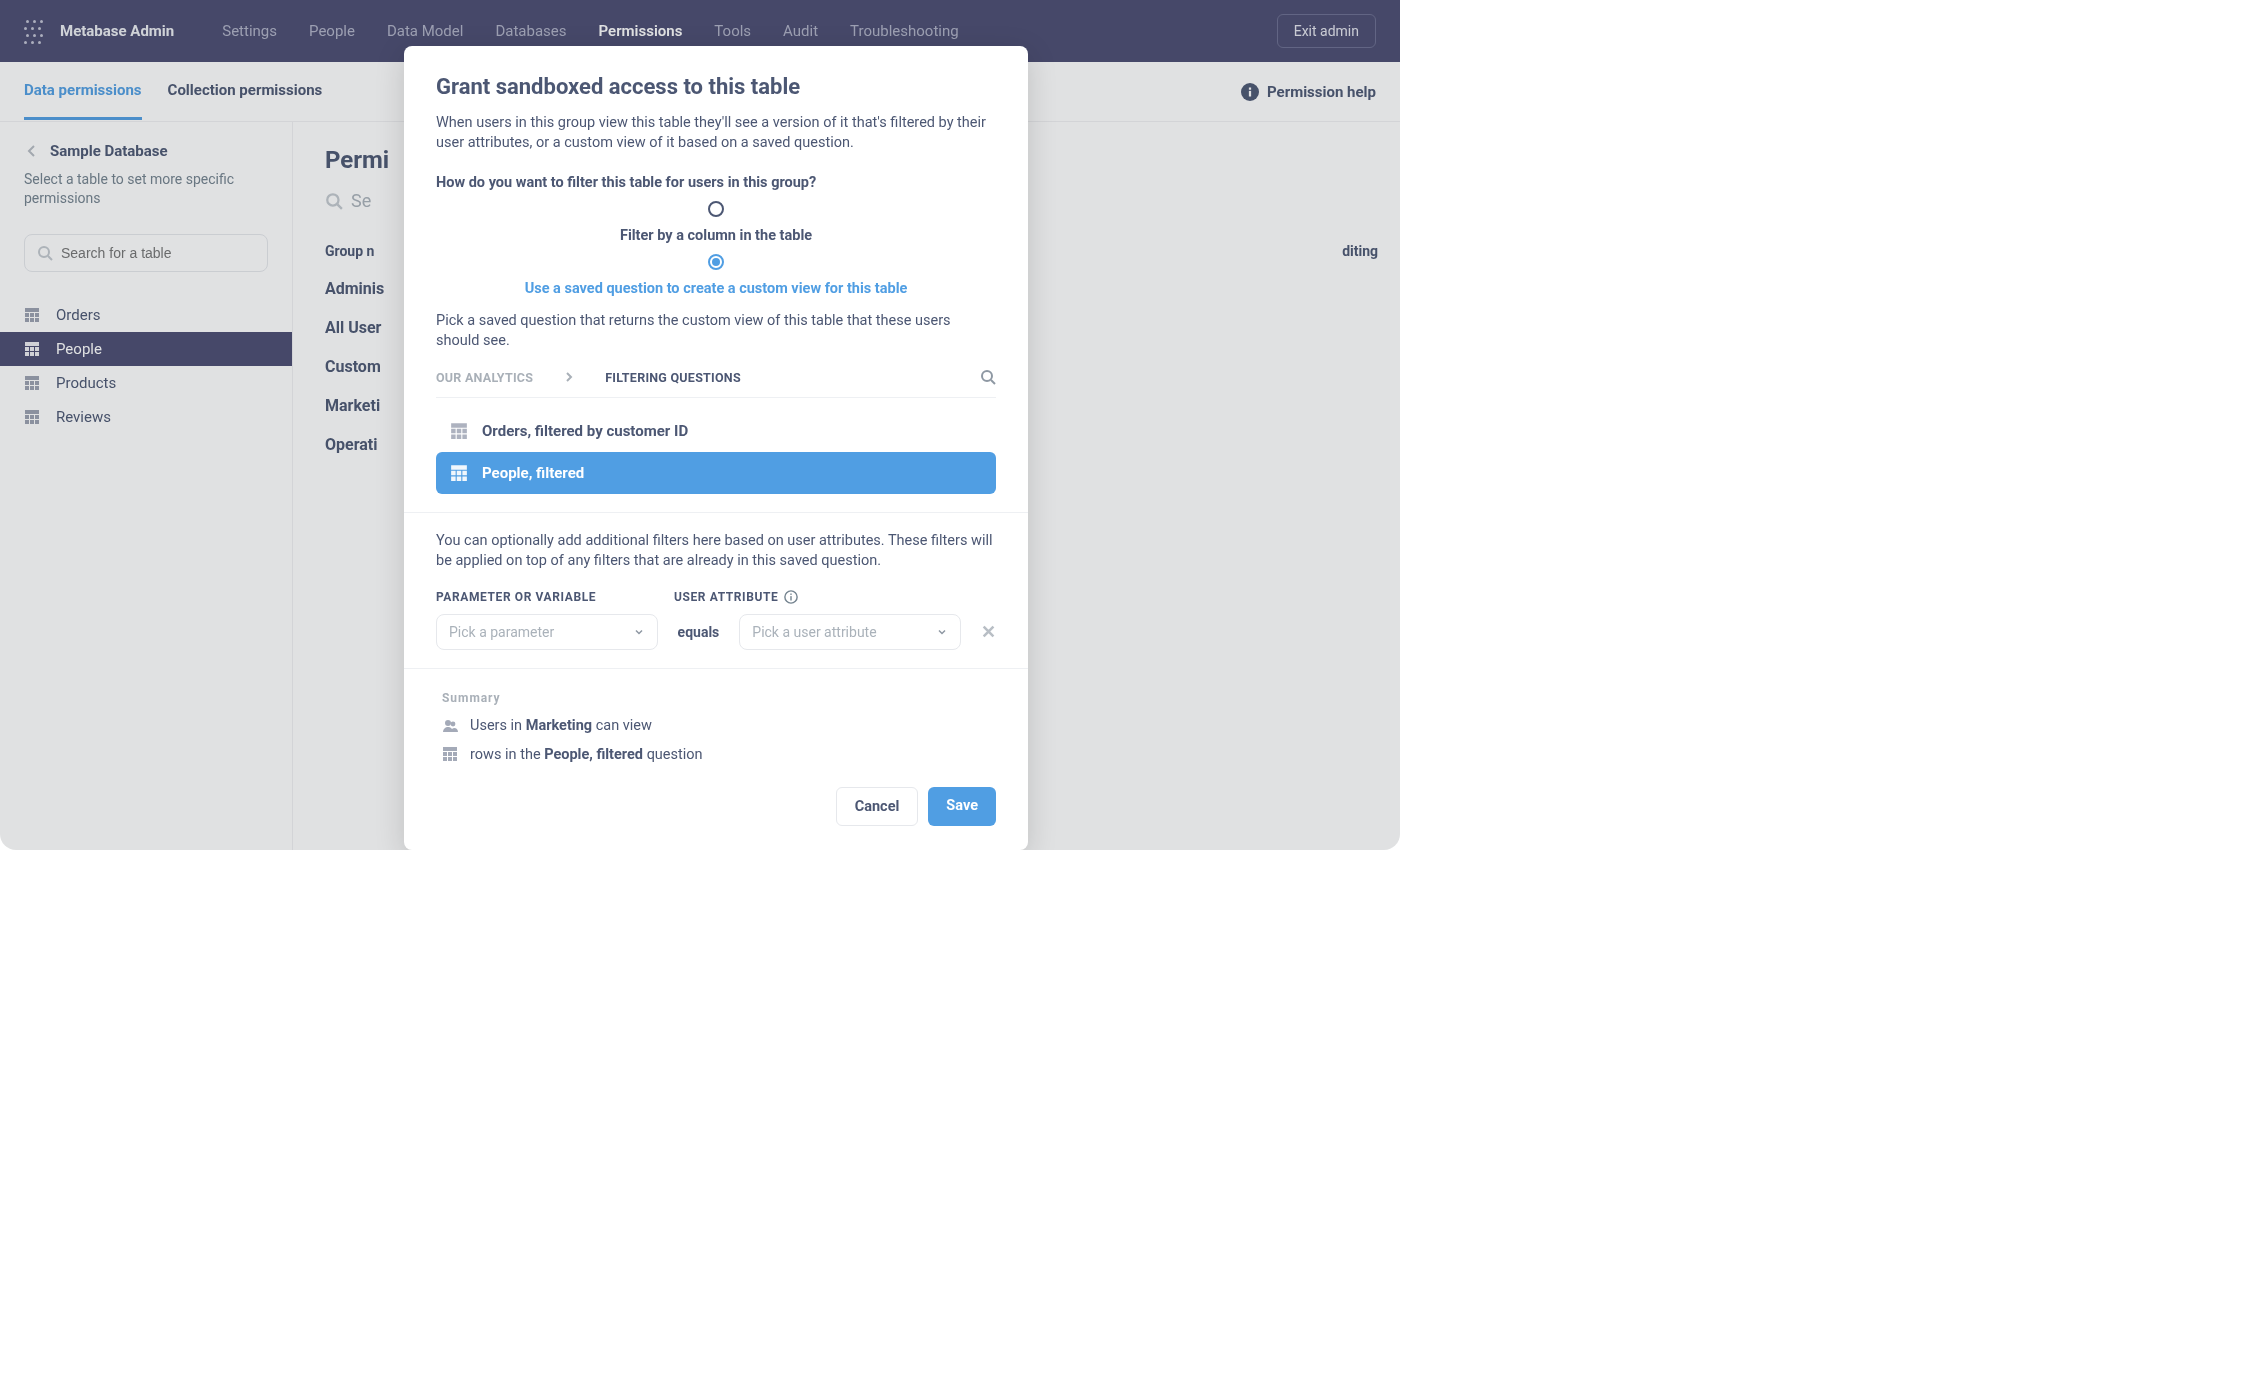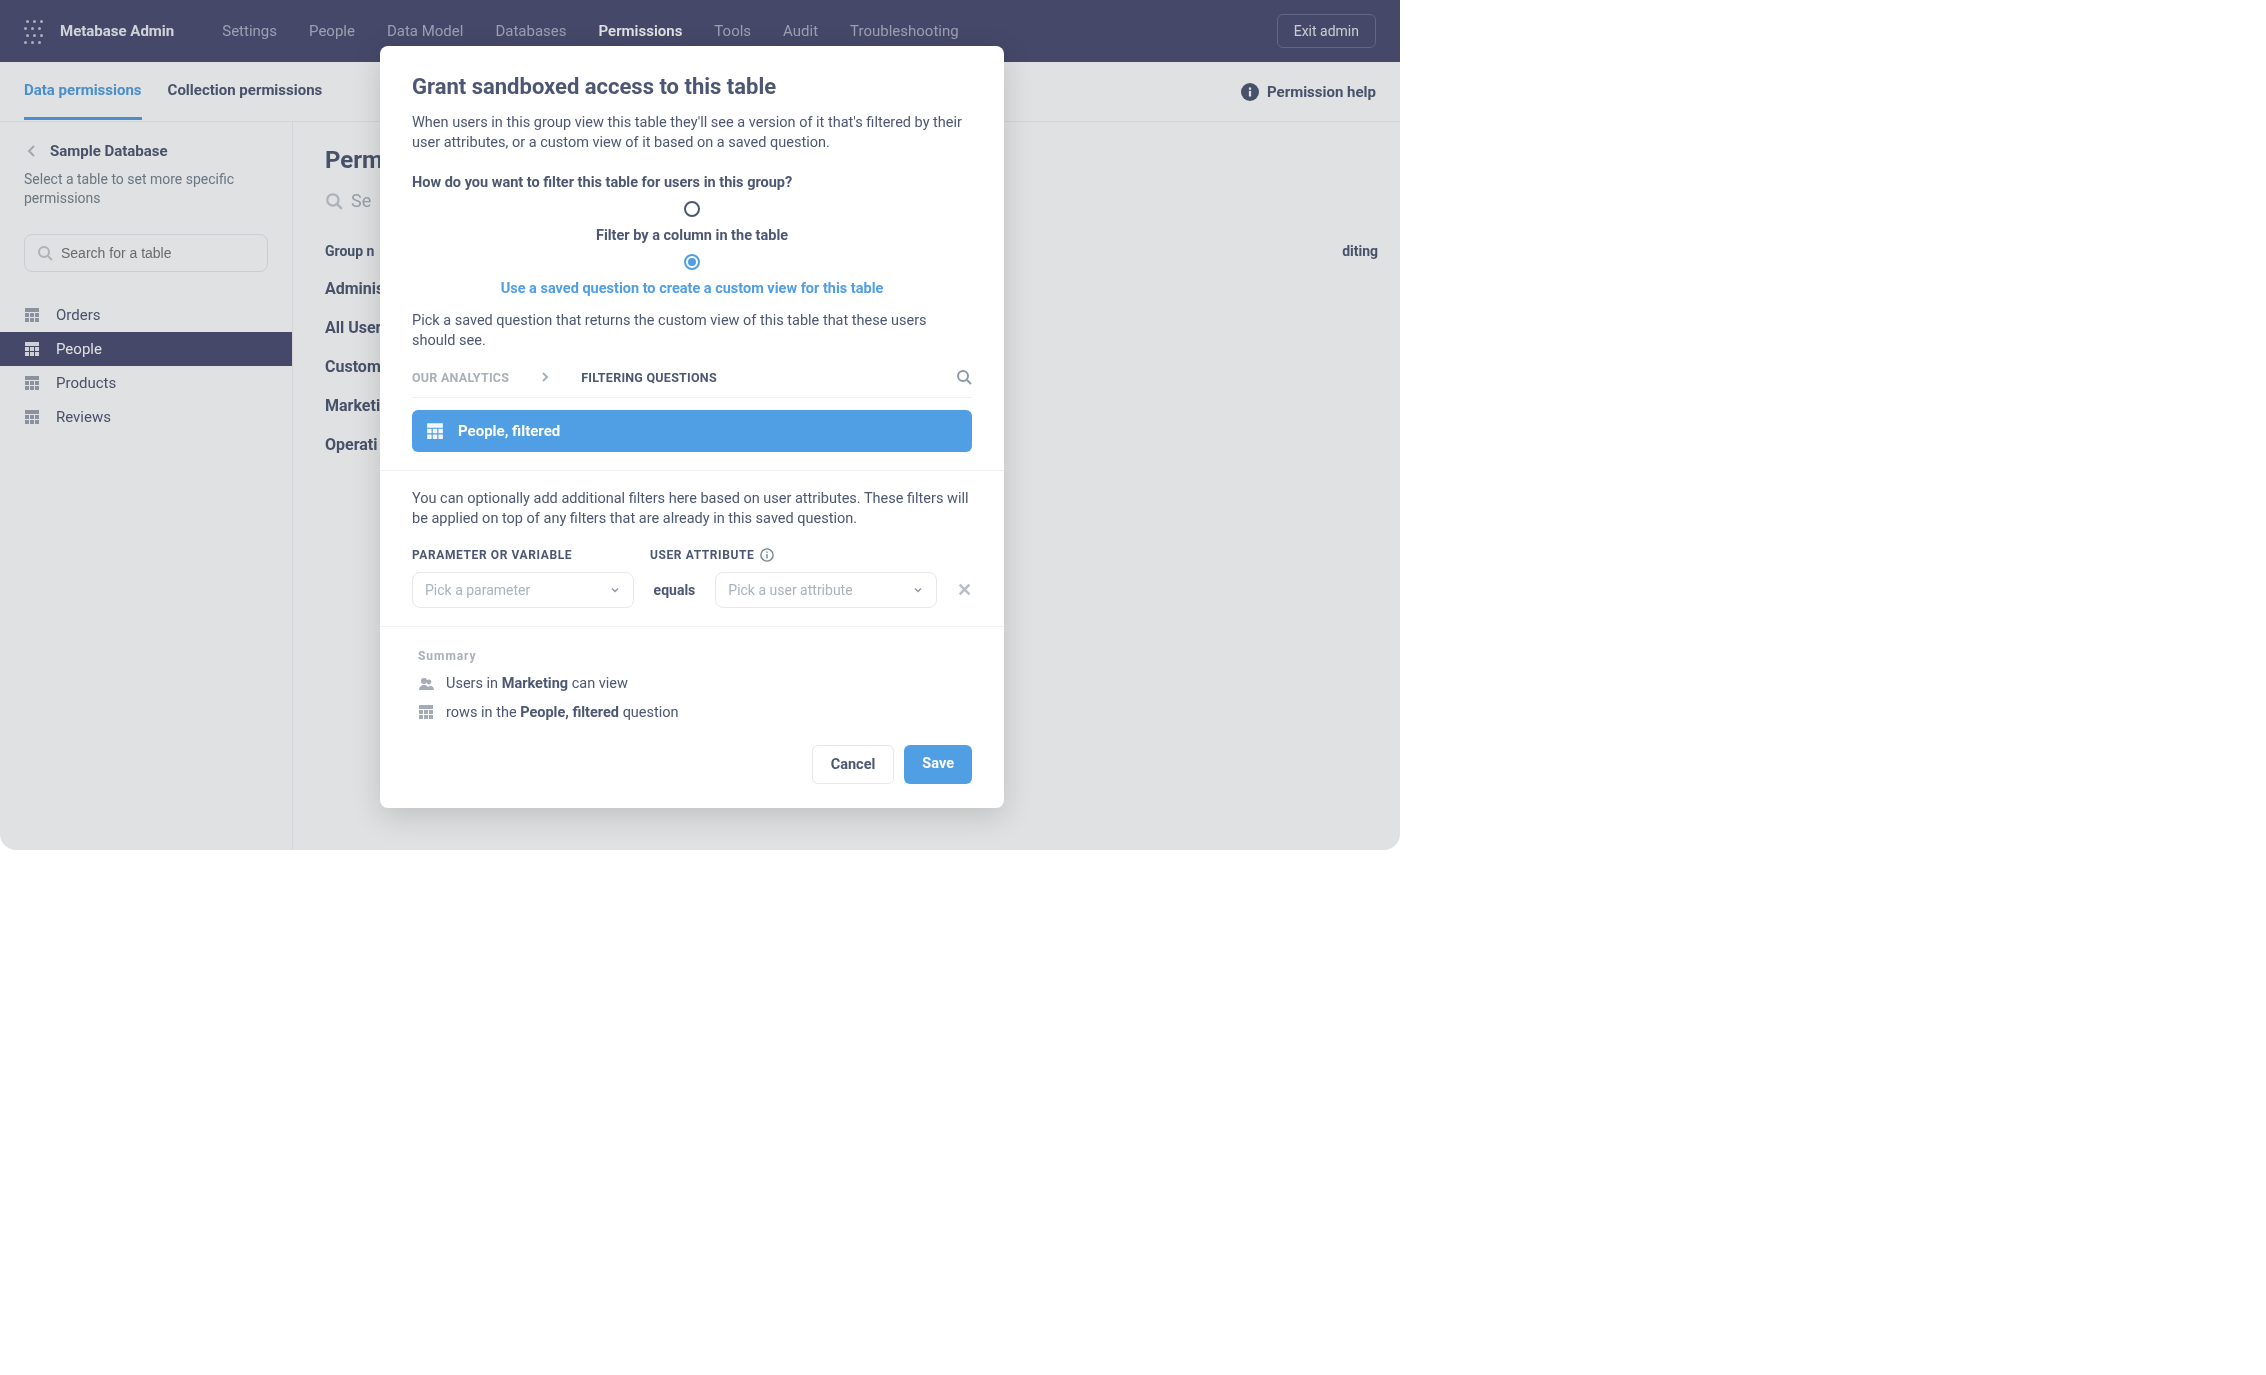--- a/index.html
+++ b/index.html
@@ -42,21 +42,21 @@
   .content h1 { font-size: 24px; color: #4c5773; font-weight: 700; }
   .content-search { margin-top: 16px; display: flex; align-items: center; gap: 8px; color: #aab2ba; font-size: 18px; }
   .group-table { margin-top: 22px; }
   .gt-head { font-weight: 700; color: #4c5773; font-size: 14px; padding: 10px 0; }
   .gt-row { font-weight: 700; color: #4c5773; padding: 10px 0; }
   
   
   .dim { position: absolute; inset: 0; background: rgba(46,53,59,0.15); }
   
   
-  .modal { position: absolute; top: 46px; left: 380px; width: 624px; background: #fff; border-radius: 8px; box-shadow: 0 8px 30px rgba(0,0,0,.15); padding: 28px 32px 24px; }
+  .modal { position: absolute; top: 46px; left: 404px; width: 624px; background: #fff; border-radius: 8px; box-shadow: 0 8px 30px rgba(0,0,0,.15); padding: 28px 32px 24px; }
   .modal h2 { font-size: 22px; color: #4c5773; font-weight: 700; }
   .modal p { color: #4c5773; font-size: 14.5px; line-height: 1.4; margin-top: 14px; }
   .modal .q { font-weight: 700; color: #4c5773; font-size: 14.5px; margin-top: 20px; }
   .radio-row { display: flex; align-items: center; gap: 10px; margin-top: 10px; font-size: 14.5px; font-weight: 700; cursor: pointer; flex-direction: column; }
   .radio { width: 16px; height: 16px; border: 2px solid #4c5773; border-radius: 50%; display: inline-flex; align-items: center; justify-content: center; }
   .radio.sel { border-color: #509ee3; }
   .radio.sel::after { content:""; width: 8px; height: 8px; background: #509ee3; border-radius: 50%; }
   .radio-row.sel { color: #509ee3; }
   .radio-row:not(.sel) { color: #4c5773; }
   
@@ -265,20 +265,26 @@
         <use href="#i-chev-r"></use>
       </svg>
     <span class="cur">Filtering questions</span>
     <span class="sp"></span>
     <svg viewBox="0 0 16 16" style="color:#8e98a3">
         <use href="#i-search"></use>
       </svg>
   </div>
 
   <div class="ql">
+    <div class="q-item">
+      <svg viewBox="0 0 16 16">
+          <use href="#i-table"></use>
+        </svg>
+      <span>Orders, filtered by customer ID</span>
+    </div>
     <div class="q-item sel">
       <svg viewBox="0 0 16 16">
           <use href="#i-table"></use>
         </svg>
       <span>People, filtered</span>
     </div>
   </div>
 
   <hr class="hr">
 

